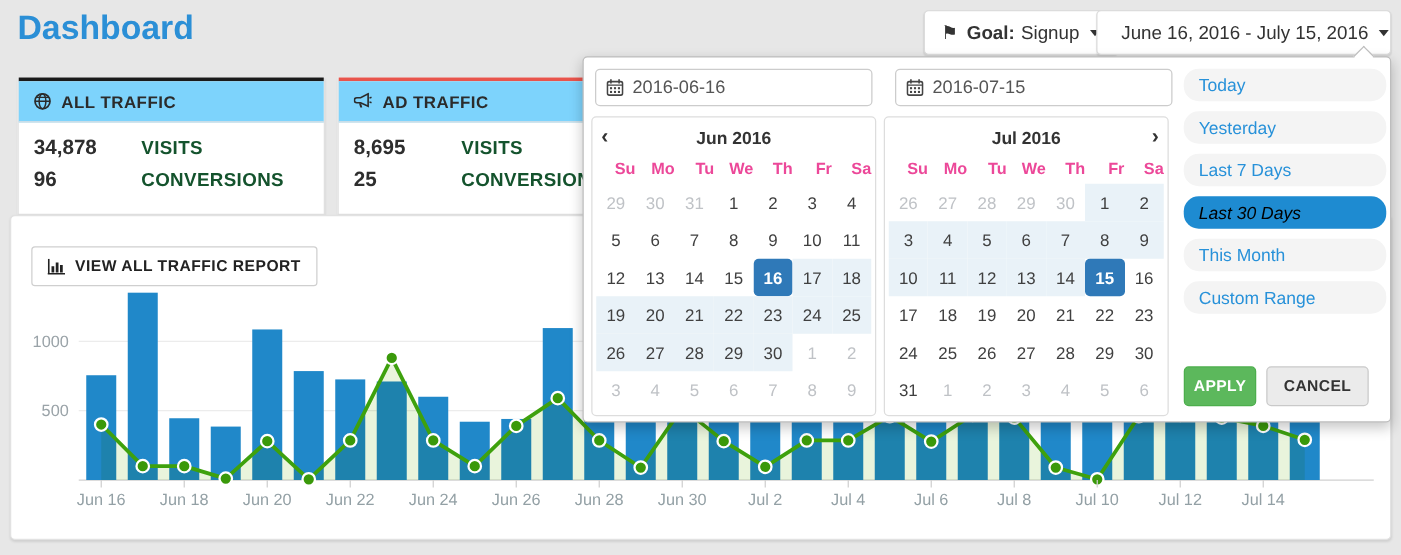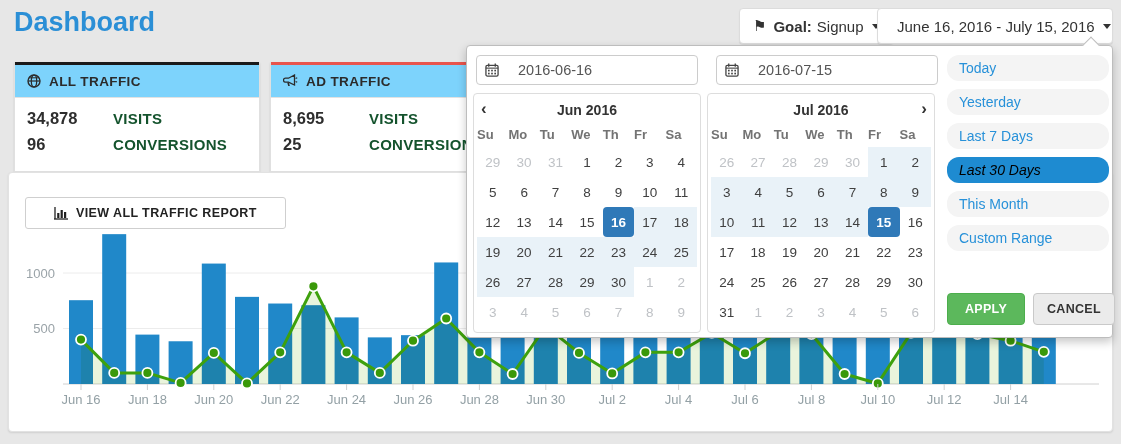--- a/index.html
+++ b/index.html
@@ -54,21 +54,21 @@
   
   .main-panel {
     position:absolute; left:8px; top:172px; width:1105px; height:260px;
     background:#fff; border:1px solid #e2e2e2; border-radius:4px;
     box-shadow:0 1px 2px rgba(0,0,0,.10);
   }
   .report-btn {
     position:absolute; left:16px; top:24px;
     background:#fff; border:1px solid #cfcfcf; border-radius:3px;
     font-size:12.5px; font-weight:bold; letter-spacing:.4px; color:#222;
-    padding:8px 28px; display:flex; align-items:center; cursor:pointer;
+    padding:8px 12px; display:flex; align-items:center; cursor:pointer;
   }
   .report-btn .ico { margin-right:8px; }
   #chart { position:absolute; left:0; top:50px; }
   
   .drp {
     position:absolute; left:466px; top:45px; width:647px; height:293px;
     background:#fff; border:1px solid #bdbdbd; border-radius:4px;
     box-shadow:0 4px 10px rgba(0,0,0,.22); z-index:20;
   }
   .drp-notch {
@@ -77,53 +77,53 @@
     transform:rotate(45deg);
   }
   .drp-input-wrap {
     position:absolute; top:9px; height:30px; width:222px;
     border:1px solid #ccc; border-radius:4px; background:#fff;
     display:flex; align-items:center; padding:0 8px;
   }
   .drp-input-wrap .ico { margin-right:7px; flex:none; }
   .drp-input-wrap input {
     border:none; outline:none; width:100%; font-size:14.5px; color:#555;
-    font-family:"Liberation Sans", sans-serif; background:transparent;margin-left:12px;
+    font-family:"Liberation Sans", sans-serif; background:transparent;
   }
   .in-start { left:9px; } .in-end { left:249px; }
   .cal {
     position:absolute; top:47px; width:228px; height:240px;
     border:1px solid #ddd; border-radius:4px; padding:4px 3px;
   }
   .cal-left { left:6px; } .cal-right { left:240px; }
   .cal-head { position:relative; height:24px; text-align:center; font-size:14px; font-weight:bold; line-height:24px; }
   .cal-nav {
     position:absolute; top:0; width:22px; font-size:17px; font-weight:bold;
     cursor:pointer; color:#333; line-height:22px;
   }
   .nav-prev { left:4px; text-align:left; } .nav-next { right:4px; text-align:right; }
   .cal table { border-spacing:0; width:100%; table-layout:fixed; }
-  .cal th { font-size:13px; font-weight:bold; color:#737373; height:25px; text-align:left; }
+  .cal th { font-size:13px; font-weight:bold; color:#ec4899; height:25px; text-align:right; }
   .cal td {
     font-size:13.5px; color:#404040; height:30px; text-align:center; cursor:pointer;
   }
   .cal td.off { color:#bfc2c6; }
   .cal td.range { background:#e9f2f8; }
   .cal td.sel { background:#2f79b8; color:#fff; border-radius:4px; font-weight:bold; }
   .range-list { position:absolute; left:480px; top:9px; width:162px; list-style:none; }
   .range-item {
     background:#f4f4f4; color:#2791d9; font-size:14px;
     border-radius:12px; padding:5px 12px; margin-bottom:8px; cursor:pointer;
   }
   .range-item.active { background:#1e8bd1; color:#000000;font-style:italic; }
   .drp-btns { position:absolute; left:480px; top:247px; display:flex; gap:8px; }
   .btn-apply {
     background:#5cb85c; border:1px solid #4cae4c; color:#fff;
     font-size:12.5px; font-weight:bold; letter-spacing:.3px;
-    border-radius:4px; padding:8px 17px; cursor:pointer;
+    border-radius:4px; padding:8px 7px; cursor:pointer;
     font-family:"Liberation Sans", sans-serif;
   }
   .btn-cancel {
     background:#ebebeb; border:1px solid #c9c9c9; color:#333;
     font-size:12.5px; font-weight:bold; letter-spacing:.3px;
     border-radius:4px; padding:8px 13px; cursor:pointer;
     font-family:"Liberation Sans", sans-serif;
   }
 </style>
 </head>

